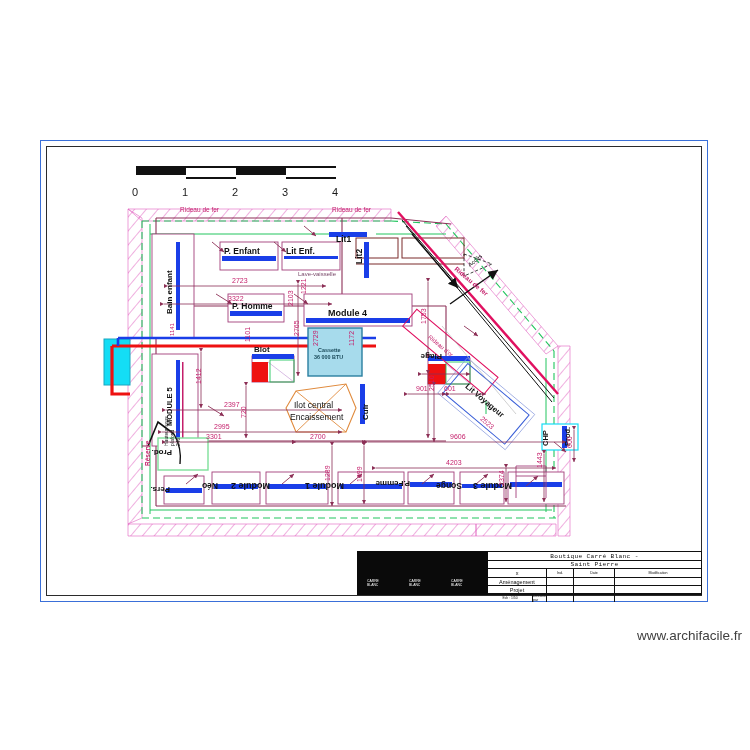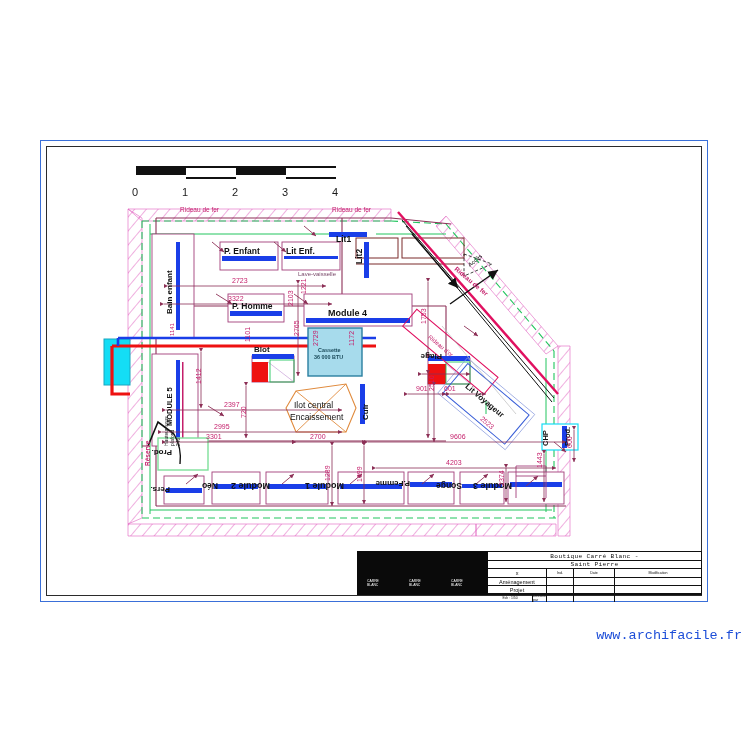--- a/index.html
+++ b/index.html
@@ -127,22 +127,22 @@
   .tb-split3 .c2 { width:26px; border-right:1px solid #111;}
   .tb-split3 .c3 { width:40px; border-right:1px solid #111;}
   .tb-split3 .c4 { width:86px;}
   
   .footer {
     position: absolute;
     left: 0; top: 628px;
     width: 742px;
     text-align: right;
     font-size: 13.5px;
-    color: #1d4ed8;
-    font-family: Liberation Mono, monospace;
+    color: #404040;
+    font-family: Liberation Sans, sans-serif;
   }
 </style>
 </head>
 <body>
 
 <div id="page">
 
   <div class="sheet-border-outer"></div>
   <div class="sheet-border-inner"></div>
 

